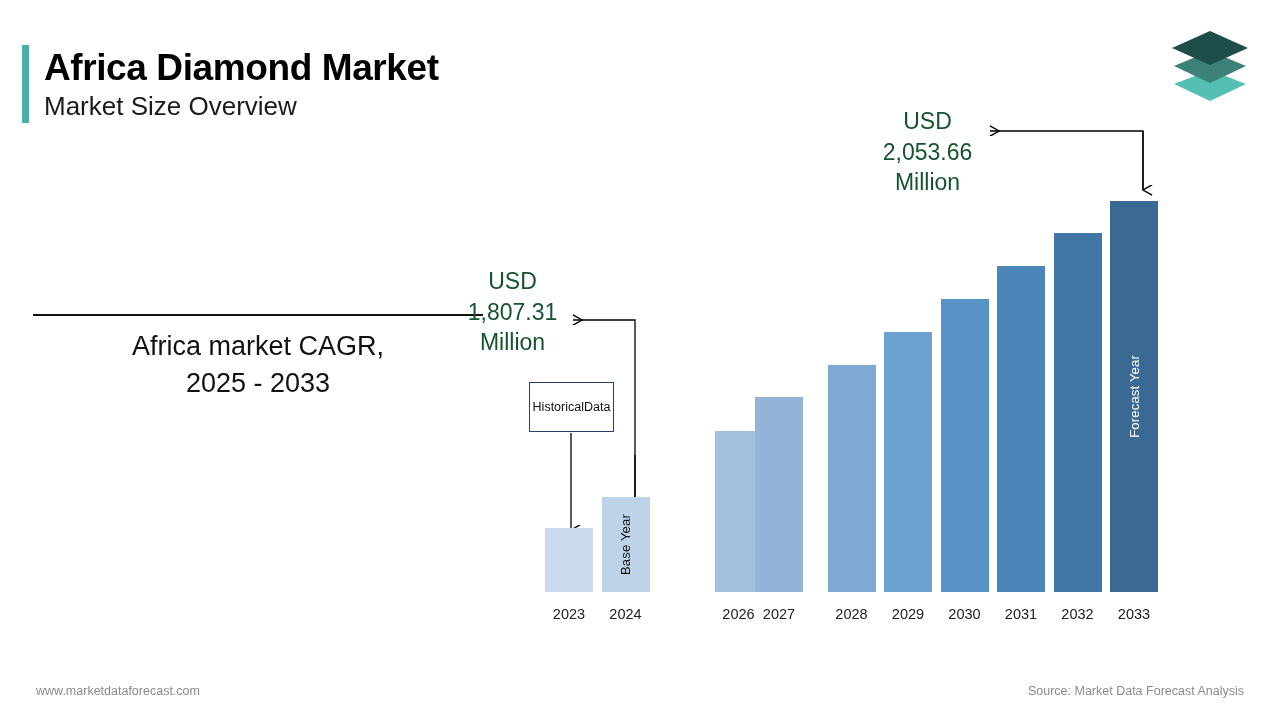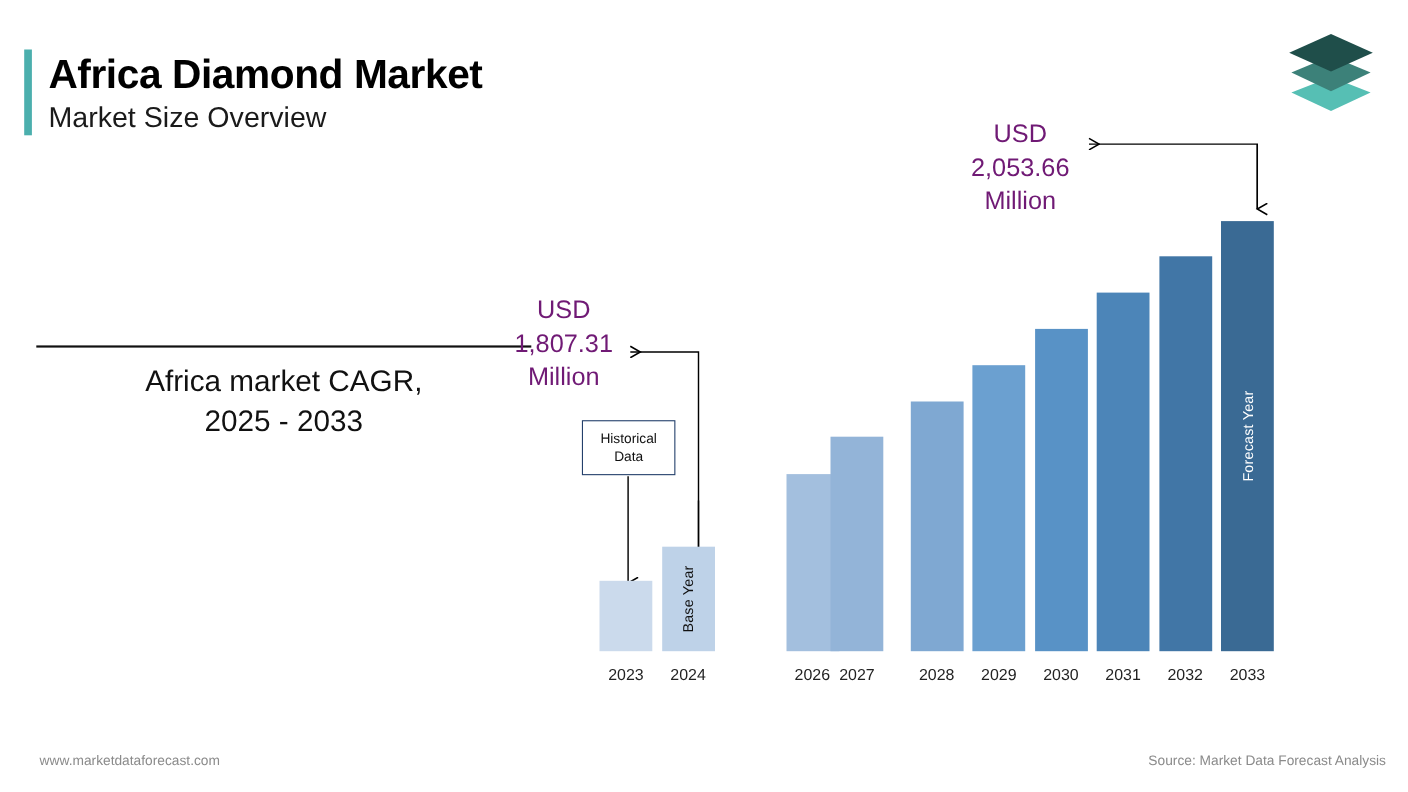--- a/index.html
+++ b/index.html
@@ -50,36 +50,36 @@
   .bar-inner-label {
     writing-mode:vertical-rl; transform:rotate(180deg);
     font-size:13px; letter-spacing:0.2px; white-space:nowrap;
   }
   .bar-year {
     position:absolute; bottom:-30px; left:0; width:48px;
     text-align:center; font-size:14.5px; color:#222;
   }
 
   
-  .annot-text { position:absolute; text-align:center; font-size:23px; line-height:1.33; color:#701a75; }
+  .annot-text { position:absolute; text-align:center; font-size:23px; line-height:1.33; color:#14532d; }
   #annot-2024 { left:440px; top:266px; width:145px; }
   #annot-2033 { left:855px; top:106px; width:145px; }
 
   #hist-box {
     position:absolute; left:529px; top:382px; width:85px; height:50px;
     border:1px solid #24406b; background:#fff;
-    display:flex; flex-direction:column; align-items:center; justify-content:center;
+    display:flex; flex-direction:row; align-items:center; justify-content:center;
     font-size:12.5px; line-height:1.3; color:#111; text-align:center;
   }
 
   svg.overlay { position:absolute; left:0; top:0; width:1280px; height:720px; pointer-events:none; }
 
   
   #footer-left { position:absolute; left:36px; bottom:22px; font-size:12.5px; color:#8b8b8b; }
-  #footer-right { position:absolute; right:20px; bottom:22px; font-size:12.5px; color:#8b8b8b;margin-left:20px; }
+  #footer-right { position:absolute; right:36px; bottom:22px; font-size:12.5px; color:#8b8b8b;margin-left:20px; }
 </style>
 </head>
 <body>
 
 <div id="header">
   <div id="accent-bar"></div>
   <div id="title-block">
     <div id="page-title">Africa Diamond Market</div>
     <div id="page-subtitle">Market Size Overview</div>
   </div>

